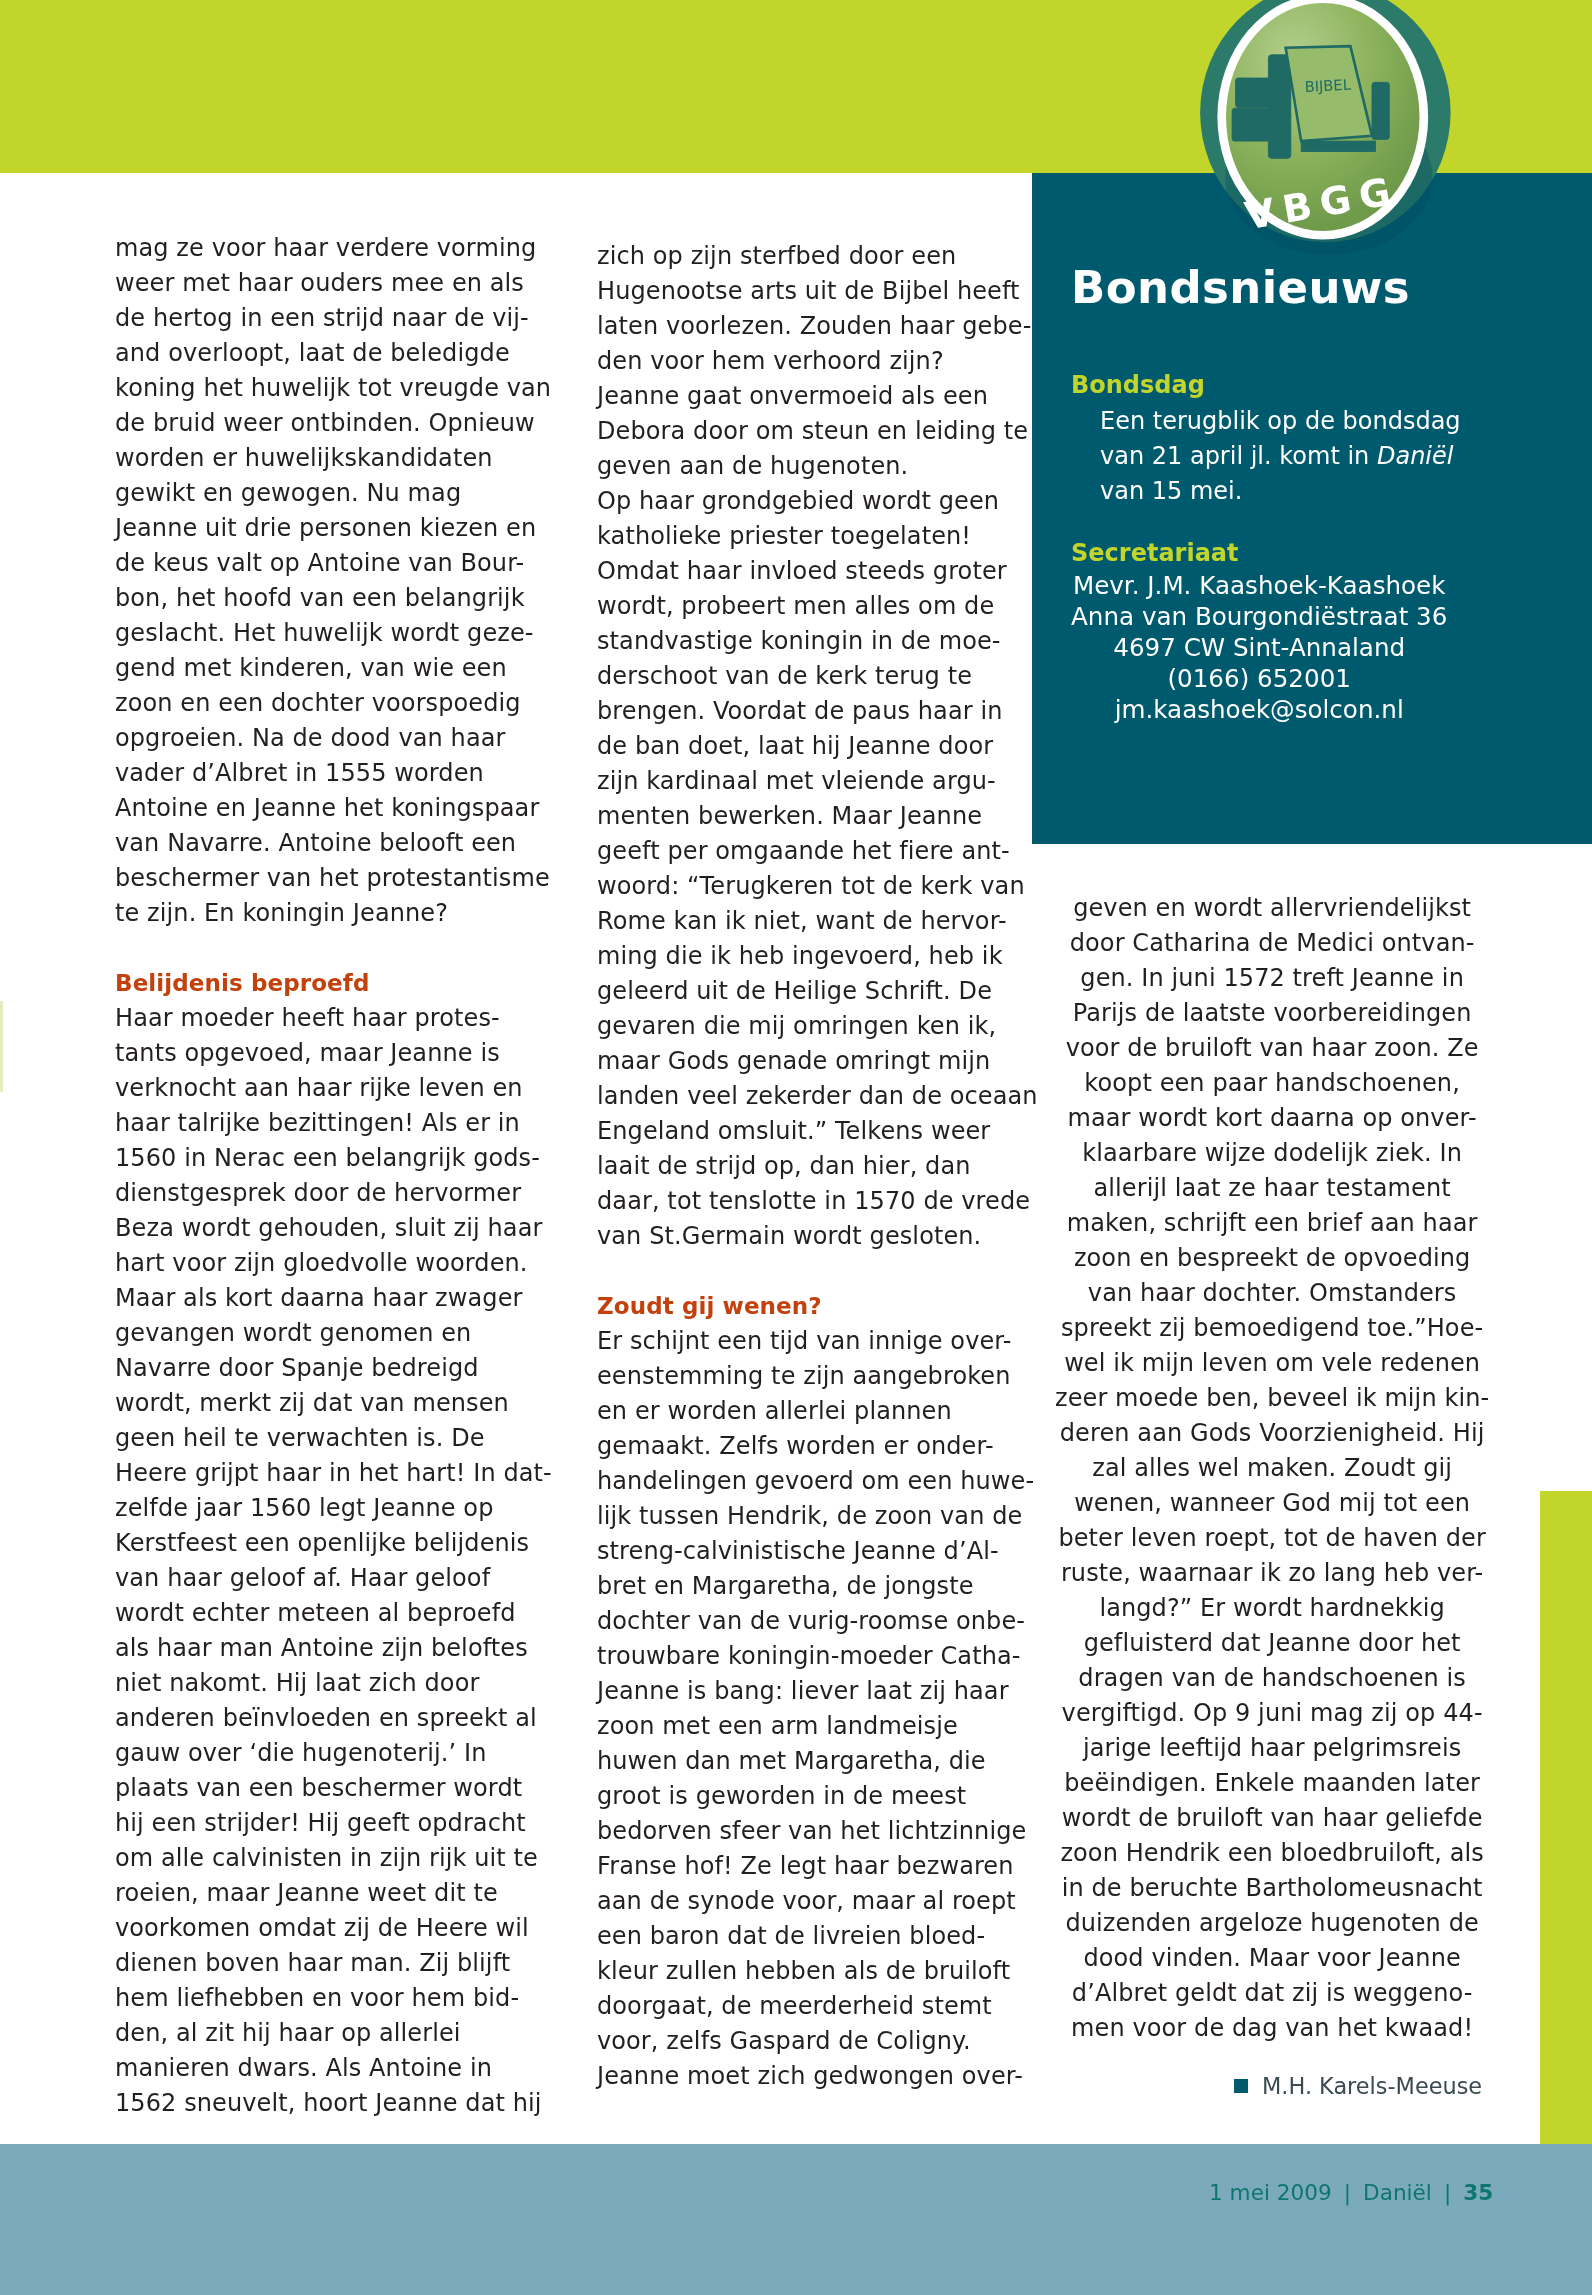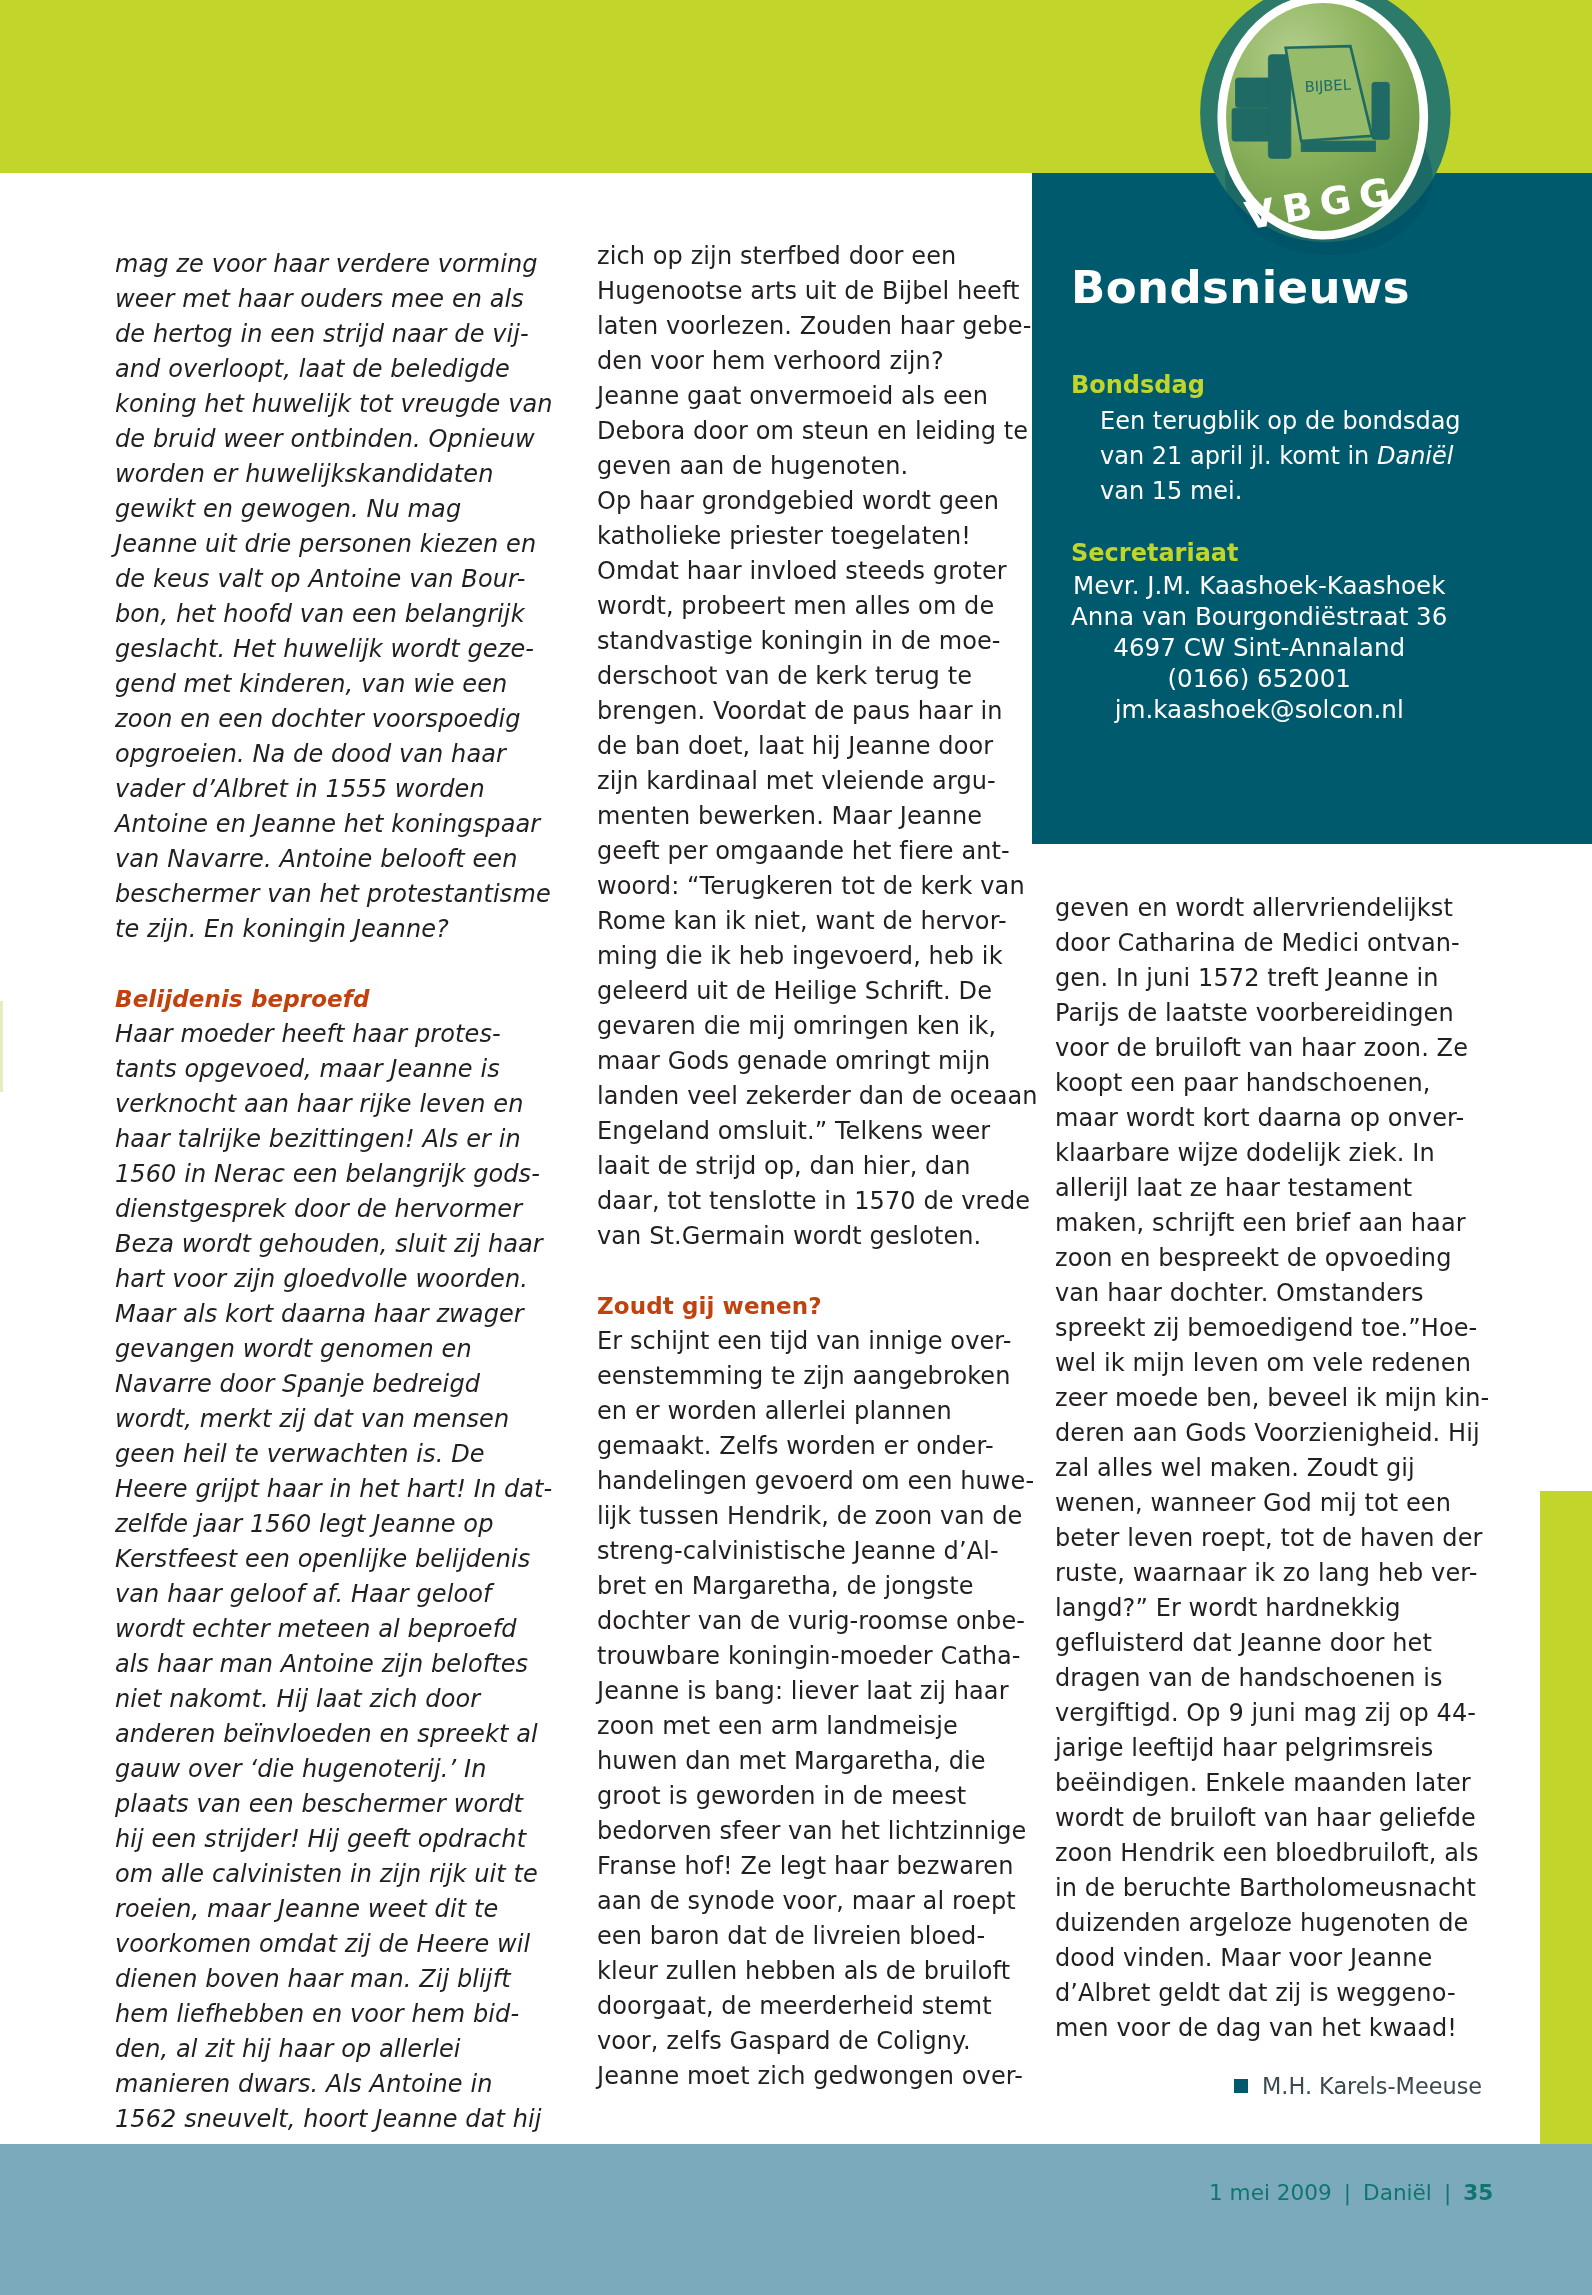--- a/index.html
+++ b/index.html
@@ -15,23 +15,23 @@
   .right-green { position: absolute; left: 1540px; top: 1491px; width: 52px; height: 653px; background: #c2d52b; }
   .footer { position: absolute; left: 0; top: 2144px; width: 1592px; height: 151px; background: #7aaabb; }
 
   .col {
     position: absolute; font-size: 24px; line-height: 35px; color: #231f20;
     letter-spacing: 0.1px; white-space: nowrap;
   }
   .col .line { display: block; height: 35px; }
   .col .gap { display: block; height: 35px; }
   .col .heading { display: block; height: 35px; font-weight: bold; color: #c2410c; font-size: 23px; }
-  #col1 { left: 115px; top: 247px; font-style: italic; }
+  #col1 { left: 115px; top: 231px; }
   #col2 { left: 585px; top: 239px; margin-left: 12px; }
-  #col3 { left: 1055px; top: 891px; }
+  #col3 { left: 1055px; top: 891px; text-align: center; }
 
   
   .logo { position: absolute; left: 1156px; top: -4.3px; width: 337px; height: 285px; }
 
   
   .sb-title { position: absolute; left: 1071px; top: 261px; font-size: 45px; font-weight: bold; color: #ffffff; letter-spacing: 0.4px; }
   .sb-head { position: absolute; font-size: 24px; font-weight: bold; color: #c2d52b; }
   .sb-text { position: absolute; font-size: 24px; color: #ffffff; line-height: 35px; white-space: nowrap; }
   .sb-text .line { display: block; }
   .sb-lines { position: absolute; font-size: 24.6px; color: #ffffff; line-height: 31px; white-space: nowrap; text-align: center; }

